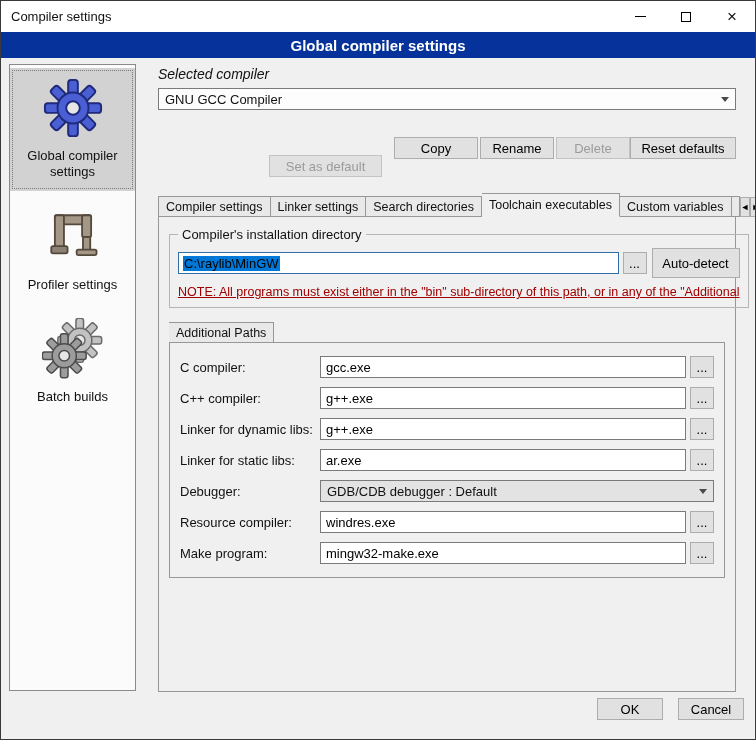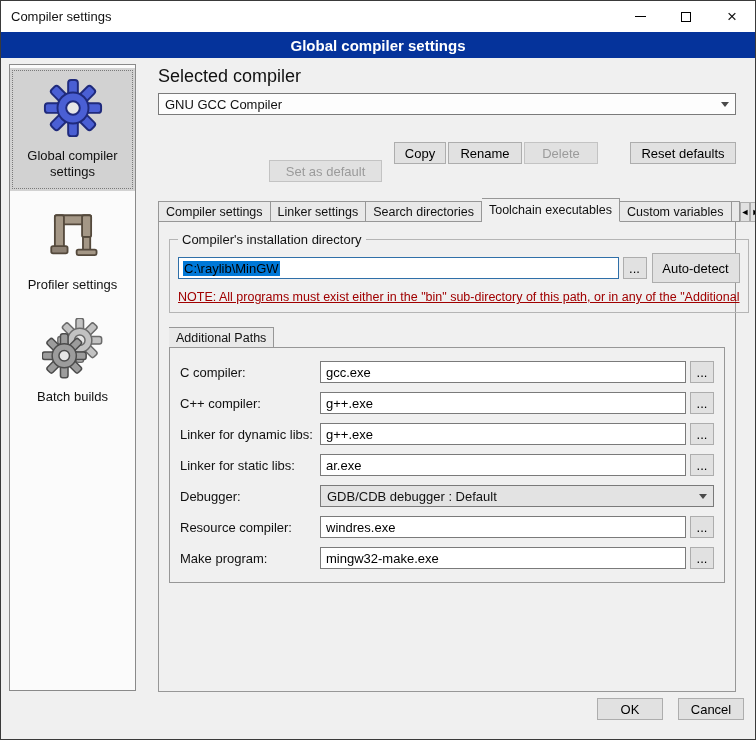--- a/index.html
+++ b/index.html
@@ -24,34 +24,34 @@
 
   
   .sidebar { width:127px; height:627px; background:#fbfbfb; border:1px solid #8a8a8a; padding-top:3px; overflow:hidden; }
   .side-item { display:flex; flex-direction:column; align-items:center; text-align:center; padding:8px 2px 10px; margin-bottom:6px; cursor:default; }
   .side-item.selected { background:#d2d2d2; outline:1px dotted #7a7a7a; outline-offset:-3px; }
   .side-item .icon-wrap { width:64px; height:64px; display:flex; align-items:center; justify-content:center; margin-bottom:8px; }
   .side-item .side-label { font-size:13px; line-height:1.25; }
 
   
   .main { flex:1; display:flex; flex-direction:column; padding:2px 11px 0 12px; min-width:0; }
-  .field-caption { font-size:18px; margin-bottom:6px; }
+  .field-caption { font-size:14px; margin-bottom:6px;font-style:italic; }
 
   
   .combo { height:22px; border:1px solid #7a7a7a; background:#fdfdfd; display:flex; align-items:center; padding:0 6px; cursor:default; }
   .combo.gray { background:#e3e3e3; }
   .combo .combo-text { flex:1; overflow:hidden; white-space:nowrap; }
   .caret { width:0; height:0; border-left:4px solid transparent; border-right:4px solid transparent; border-top:5px solid #4a4a4a; margin-left:6px; flex:0 0 auto; }
 
   
   .btn { background:#e1e1e1; border:1px solid #adadad; height:22px; font-size:13px; font-family:inherit; display:inline-flex; align-items:center; justify-content:center; padding:0 8px; cursor:default; }
   .btn.disabled { color:#9b9b9b; border-color:#c3c3c3; }
   .btn-row { display:flex; align-items:center; margin-top:9px; }
   .btn-row .sp { width:111px; }
-  .w-setdef { width:113px;margin-top:36px; } .w-copy { width:52px; margin-left:12px; }
+  .w-setdef { width:113px;margin-top:36px; } .w-copy { width:84px; margin-left:12px; }
   .w-rename { width:74px; margin-left:2px; } .w-delete { width:74px; margin-left:2px; }
   .w-reset { width:106px; margin-left:auto; }
 
   
   .tabstrip { display:flex; align-items:flex-end; margin-top:16px; position:relative; z-index:2; margin-bottom:-1px; }
   .tab { height:21px; padding:0 7px; display:flex; align-items:center; background:#e9e9e9; border:1px solid #979797; border-left:none; font-size:12.5px; white-space:nowrap; cursor:default; }
   .tab.first { border-left:1px solid #979797; }
   .tab.active { background:#f0f0f0; height:24px; border-bottom:1px solid #f0f0f0; }
   .tab.tab-cut { width:38px; overflow:hidden; padding-right:0; }
   .tab-scroll { width:18px; height:20px; margin-left:auto; font-size:9px; padding:0; }

